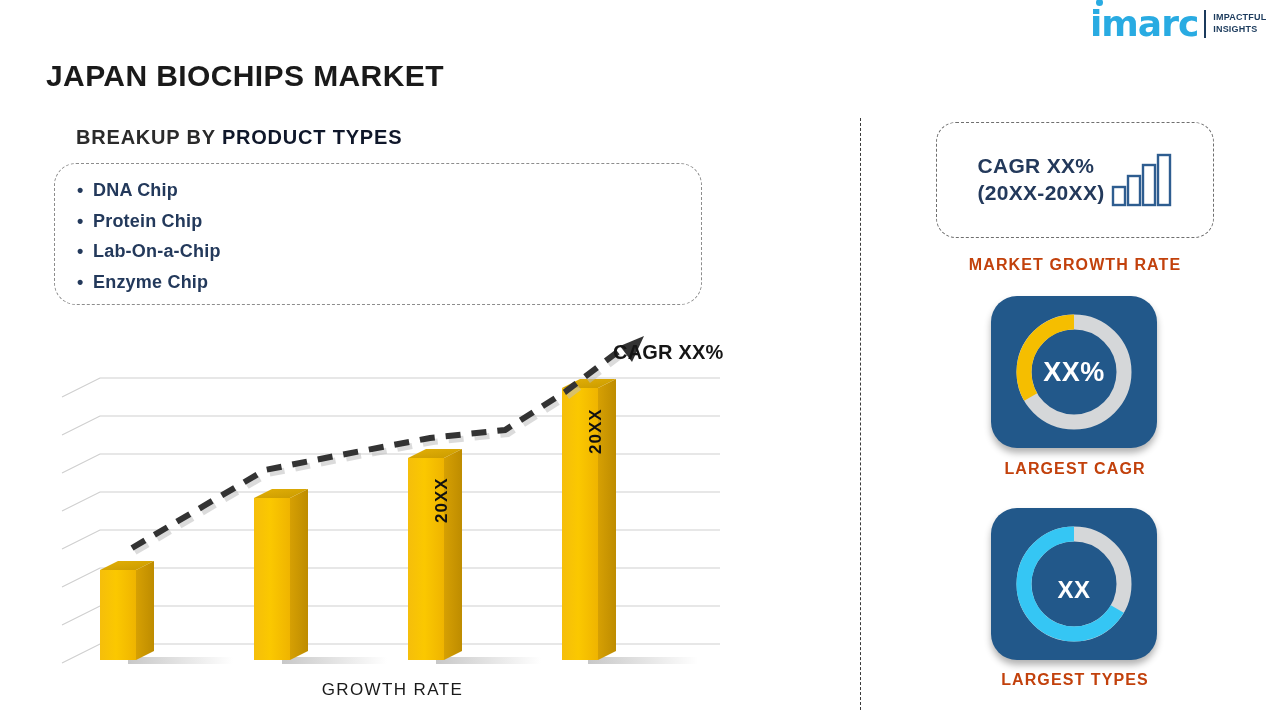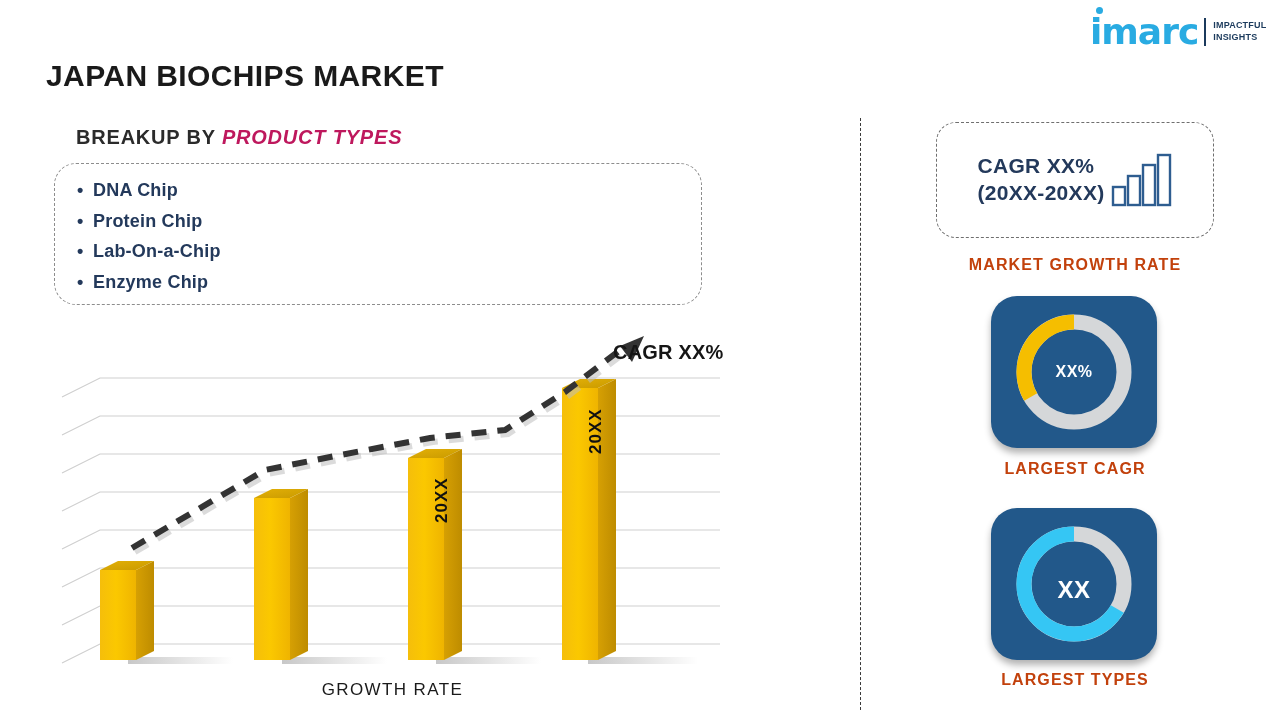--- a/index.html
+++ b/index.html
@@ -13,21 +13,21 @@
     height: 720px;
     background: #ffffff;
     overflow: hidden;
     font-family: "Liberation Sans", sans-serif;
   }
 
   
   #logo {
     position: absolute;
     left: 1090px;
-    top: 10px;
+    top: 2px;
     width: 180px;
     height: 44px;
     display: flex;
     align-items: center;
   }
   #logo-mark {
     position: relative;
     font-size: 36px;
     font-weight: 700;
     color: #29ABE2;
@@ -70,21 +70,21 @@
   }
   #breakup-heading {
     position: absolute;
     left: 76px;
     top: 126px;
     font-size: 20px;
     font-weight: 700;
     color: #2b2b2b;
     letter-spacing: 0.8px;
   }
-  #breakup-heading .hl { color: #be185d; font-style: italic; }
+  #breakup-heading .hl { color: #0f172a; }
 
   
   #product-box {
     position: absolute;
     left: 54px;
     top: 163px;
     width: 648px;
     height: 142px;
     border: 1.6px dashed #8d8d8d;
     border-radius: 22px;
@@ -208,21 +208,21 @@
     justify-content: center;
   }
   #donut-card-1 { top: 296px; }
   #donut-card-2 { top: 508px; }
   .donut-center-label {
     position: absolute;
     font-weight: 700;
     color: #ffffff;
     letter-spacing: 0.5px;
   }
-  #donut-label-1 { font-size: 16px; }
+  #donut-label-1 { font-size: 27px; }
   #donut-label-2 { font-size: 24px; margin-top: 12px; }
 </style>
 </head>
 <body>
 
 <div id="page">
 
   <div id="logo">
     <div id="logo-mark">
       <span id="logo-dot"></span>

